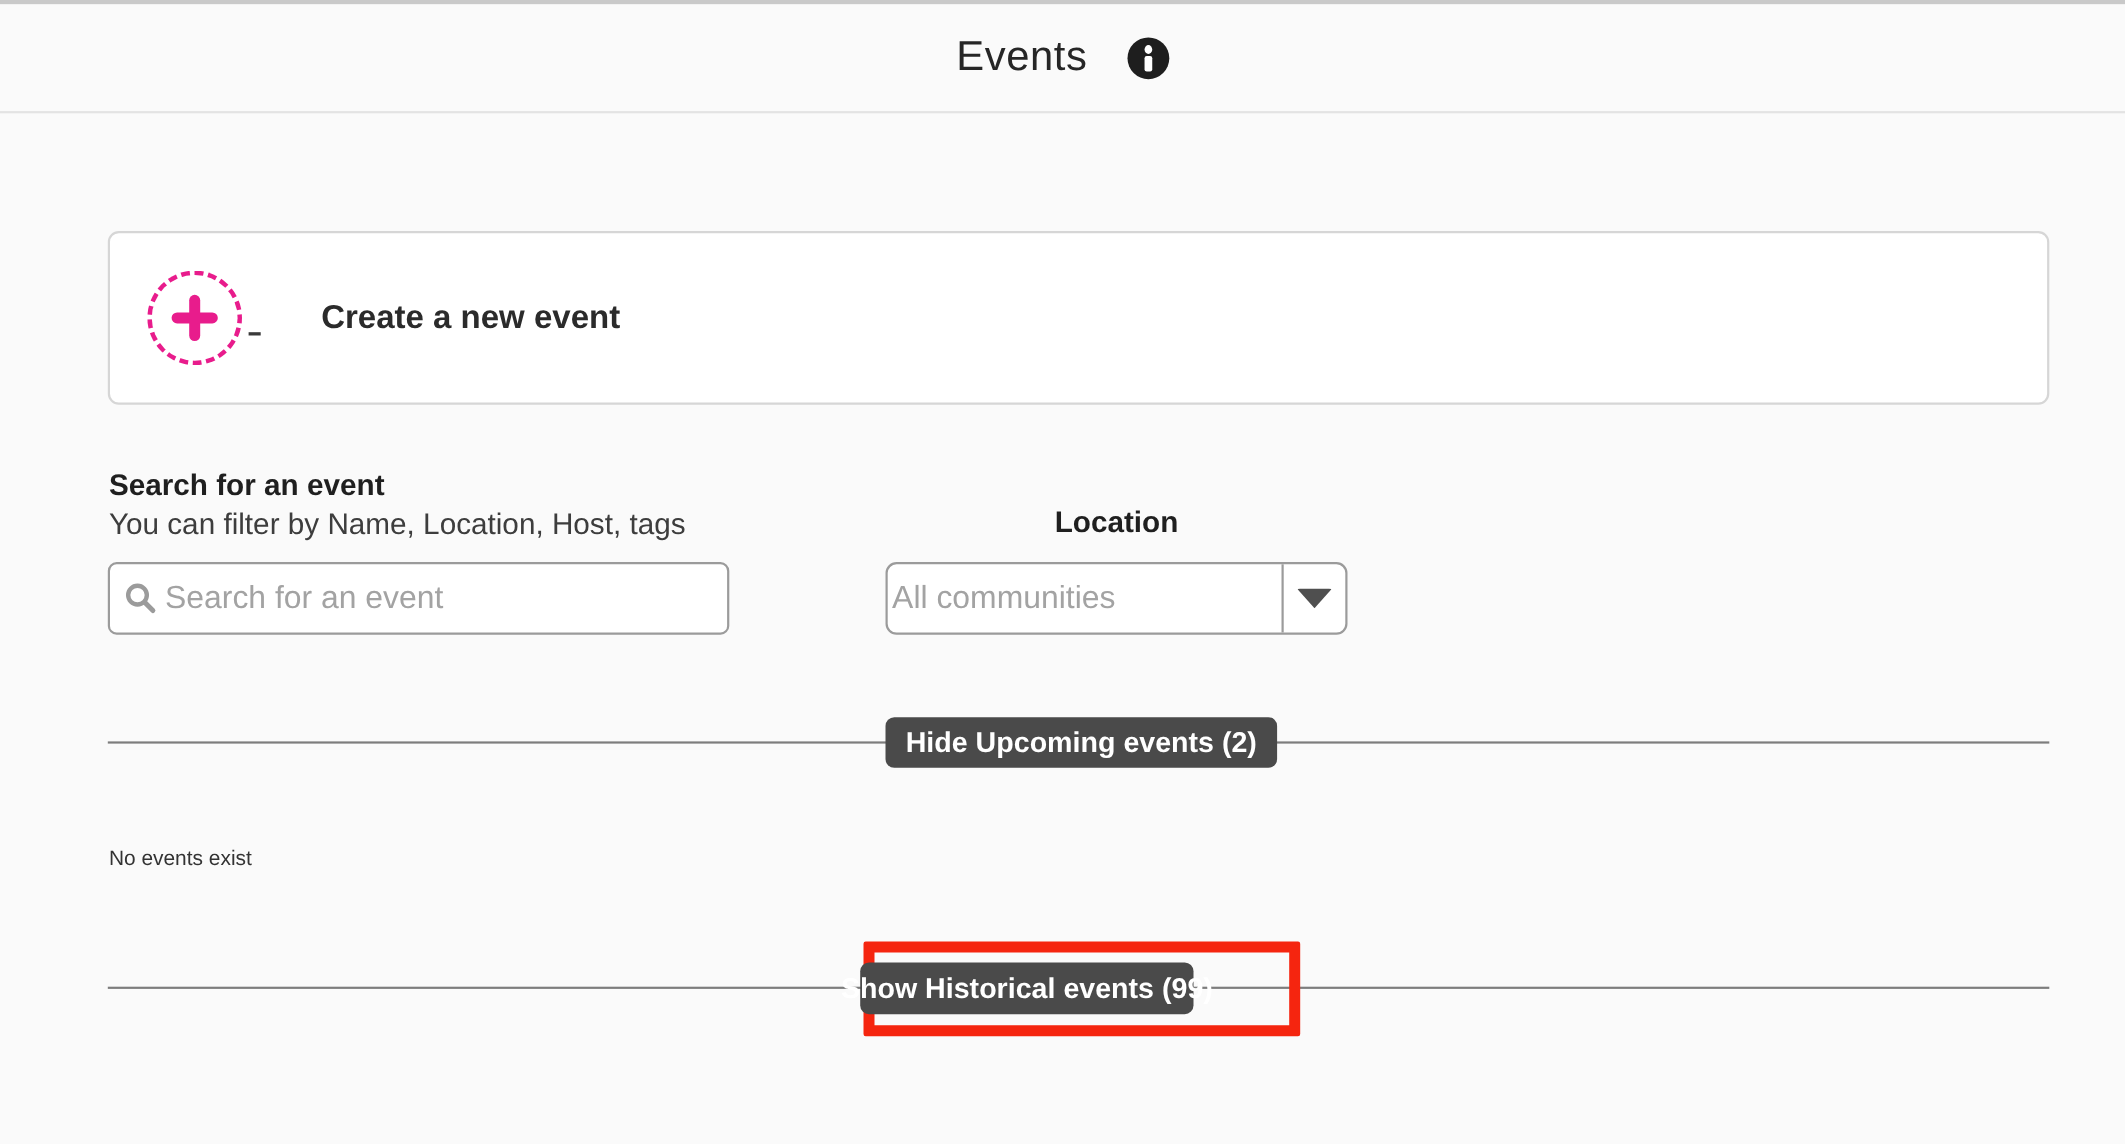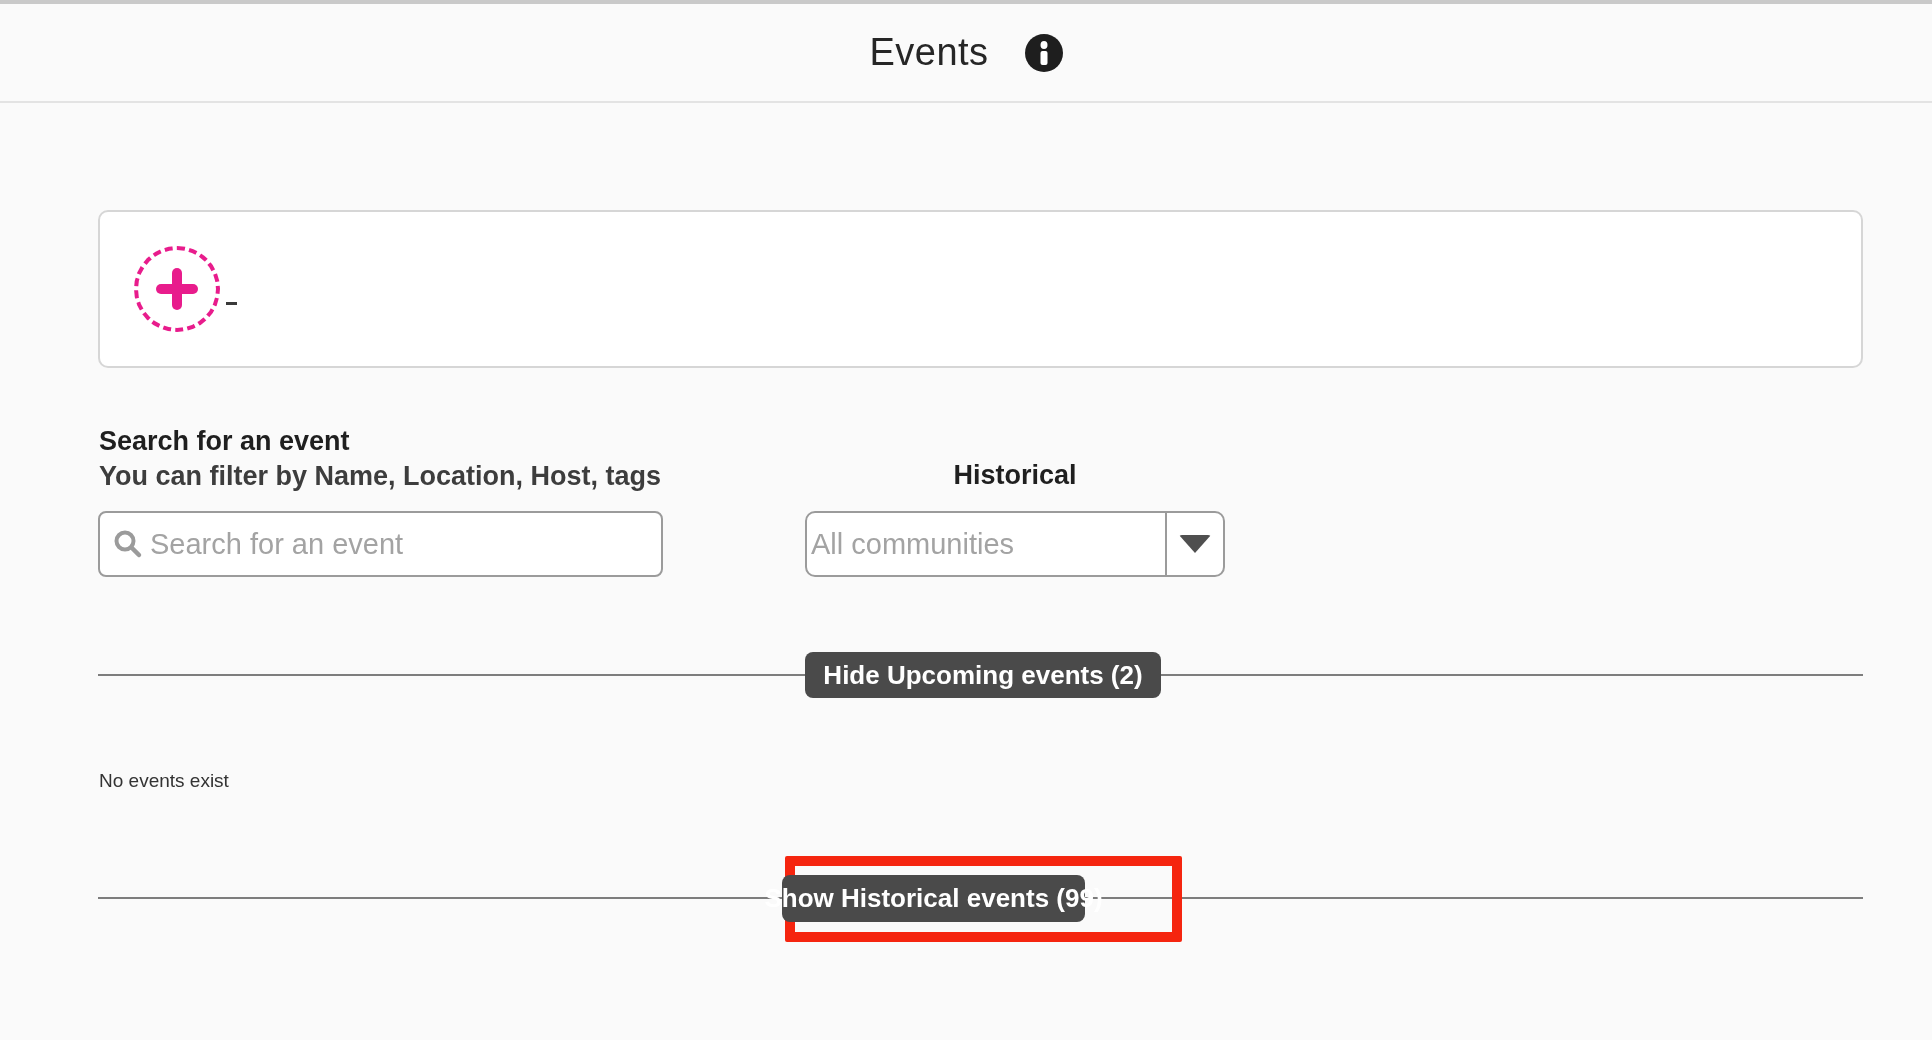--- a/index.html
+++ b/index.html
@@ -57,21 +57,21 @@
     margin-left:34px;flex:0 0 auto;
     display:flex;align-items:center;justify-content:center;
   }
   .plus-circle svg{display:block}
   .cursor-artifact{
     position:absolute;left:126px;top:90px;width:11px;height:3px;background:#3a3a3a;
   }
   .create-label{margin-left:72px;font-size:30px;font-weight:600;color:#2b2b2b}
   
   .search-label{position:absolute;left:99px;top:426px;font-size:27px;font-weight:700;color:#1f1f1f}
-  .search-hint{position:absolute;left:99px;top:461px;font-size:27px;font-weight:700;color:#3d3d3d}
+  .search-hint{position:absolute;left:99px;top:461px;font-size:27px;font-weight:400;color:#3d3d3d}
   .search-field{
     position:absolute;left:98px;top:511px;width:565px;height:66px;
     background:#fff;border:2px solid var(--field-border,#9b9b9b);border-radius:8px;
     display:flex;align-items:center;padding:0 12px;
   }
   .search-glyph{flex:0 0 auto;margin-right:6px;display:flex;align-items:center}
   .search-field input{
     flex:1;border:none;outline:none;background:transparent;
     font-family:"Liberation Sans",sans-serif;font-size:29px;color:#333;min-width:0;
   }
@@ -128,36 +128,37 @@
 </header>
 
 <div class="create-card">
   <div class="plus-circle">
     <svg width="44" height="44" viewBox="0 0 44 44" aria-hidden="true">
       <line x1="22" y1="6" x2="22" y2="38" stroke="#e81c8c" stroke-width="10" stroke-linecap="round"></line>
       <line x1="6" y1="22" x2="38" y2="22" stroke="#e81c8c" stroke-width="10" stroke-linecap="round"></line>
     </svg>
   </div>
   <span class="cursor-artifact"></span>
+  <span class="create-label">Create a new event</span>
 </div>
 
 <div class="search-label">Search for an event</div>
 <div class="search-hint">You can filter by Name, Location, Host, tags</div>
 
 <div class="search-field">
   <span class="search-glyph">
     <svg width="32" height="32" viewBox="0 0 32 32" aria-hidden="true">
       <circle cx="13" cy="13" r="8.5" fill="none" stroke="#9b9b9b" stroke-width="4"></circle>
       <line x1="19.5" y1="19.5" x2="27" y2="27" stroke="#9b9b9b" stroke-width="4.5" stroke-linecap="round"></line>
     </svg>
   </span>
   <input type="text" placeholder="Search for an event" style="">
 </div>
 
-<div class="community-label">Historical</div>
+<div class="community-label">Location</div>
 
 <div class="dropdown">
   <div class="dropdown-value">All communities</div>
   <div class="dropdown-caret-box">
     <span class="caret-down"></span>
   </div>
 </div>
 
 <div class="divider-line divider-1"></div>
 <button class="toggle-btn hide-upcoming-btn">Hide Upcoming events (2)</button>

